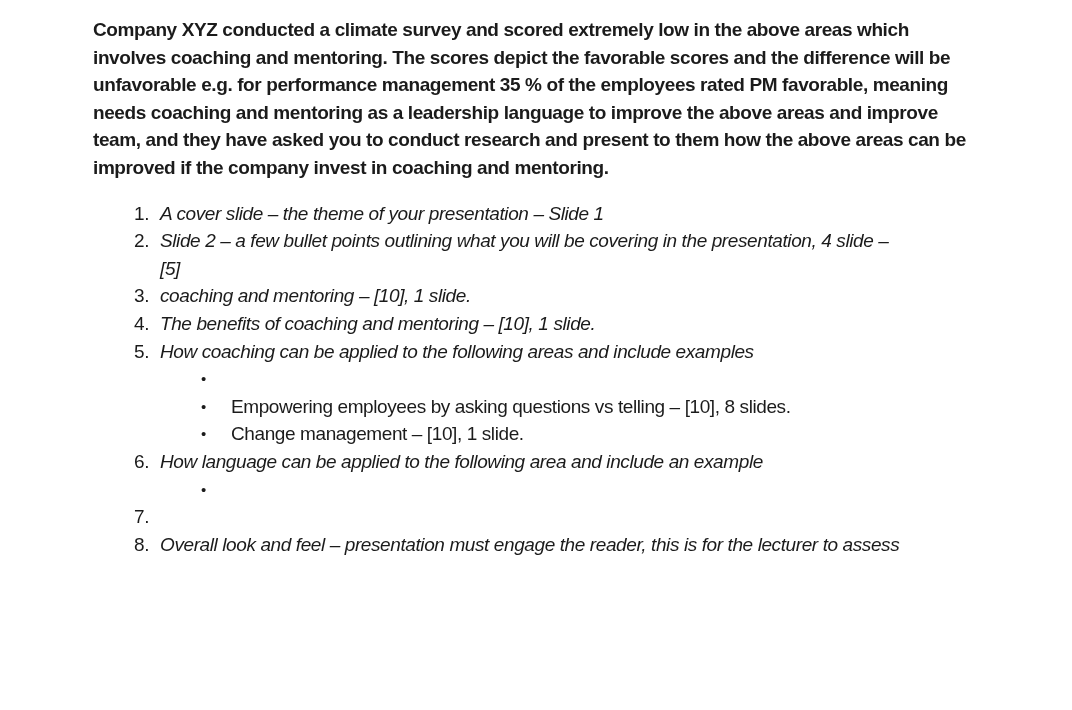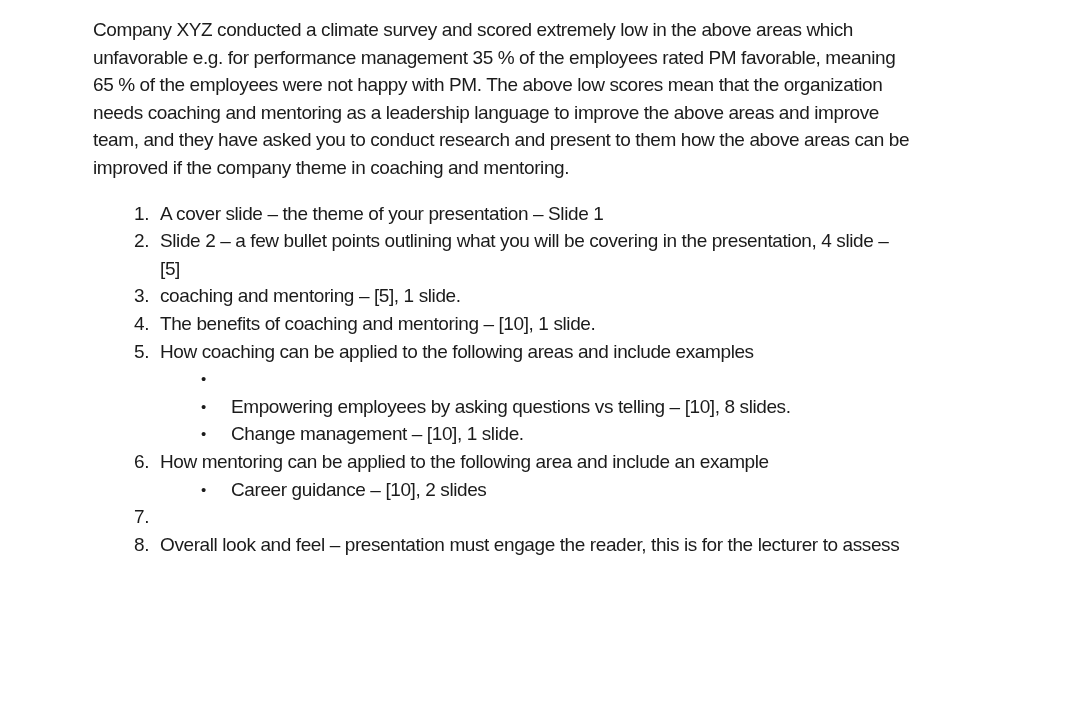--- a/index.html
+++ b/index.html
@@ -9,62 +9,62 @@
     height: 710px;
     background: #ffffff;
     overflow: hidden;
     font-family: "Liberation Sans", "DejaVu Sans", sans-serif;
     color: #1b1b1b;
     font-size: 19px;
     line-height: 27.6px;
     letter-spacing: -0.4px;
   }
   .page { padding: 16px 30px 0 93px; }
-  .para { margin: 0 0 18px 0; }
+  .para { margin: 0 0 18px 0; font-weight: bold; }
   .line { white-space: nowrap; }
   .numlist { margin: 0; }
   .list-item { display: flex; }
   .num { flex: none; width: 26px; margin-left: 41px; }
-  .txt { flex: none; }
+  .txt { flex: none; font-style: italic; }
   .bullet-item { display: flex; }
   .dot { flex: none; width: 30px; margin-left: 108px; font-size: 15px; }
   .btxt { flex: none; }
 </style>
 </head>
 <body>
 
 <div class="page">
   <div class="para">
       <div class="line">Company XYZ conducted a climate survey and scored extremely low in the above areas which</div>
+      <div class="line">involves coaching and mentoring. The scores depict the favorable scores and the difference will be</div>
       <div class="line">unfavorable e.g. for performance management 35 % of the employees rated PM favorable, meaning</div>
-      <div class="line">65 % of the employees were not happy with PM. The above low scores mean that the organization</div>
       <div class="line">needs coaching and mentoring as a leadership language to improve the above areas and improve</div>
       <div class="line">team, and they have asked you to conduct research and present to them how the above areas can be</div>
-      <div class="line">improved if the company theme in coaching and mentoring.</div>
+      <div class="line">improved if the company invest in coaching and mentoring.</div>
     </div>
   <div class="para">
     </div>
   <div class="numlist">
       <div class="list-item">
         <span class="num">1.</span>
         <span class="txt">
           <div class="line">A cover slide – the theme of your presentation – Slide 1</div>
         </span>
       </div>
       <div class="list-item">
         <span class="num">2.</span>
         <span class="txt">
           <div class="line">Slide 2 – a few bullet points outlining what you will be covering in the presentation, 4 slide –</div>
           <div class="line">[5]</div>
         </span>
       </div>
       <div class="list-item">
         <span class="num">3.</span>
         <span class="txt">
-          <div class="line">coaching and mentoring – [5], 1 slide.</div>
+          <div class="line">coaching and mentoring – [10], 1 slide.</div>
         </span>
       </div>
       <div class="list-item">
         <span class="num">4.</span>
         <span class="txt">
           <div class="line">The benefits of coaching and mentoring – [10], 1 slide.</div>
         </span>
       </div>
       <div class="list-item">
         <span class="num">5.</span>
@@ -79,26 +79,25 @@
         <span class="dot">•</span>
         <span class="btxt">Empowering employees by asking questions vs telling – [10], 8 slides.</span>
       </div>
       <div class="bullet-item">
         <span class="dot">•</span>
         <span class="btxt">Change management – [10], 1 slide.</span>
       </div>
       <div class="list-item">
         <span class="num">6.</span>
         <span class="txt">
-          <div class="line">How mentoring can be applied to the following area and include an example</div>
+          <div class="line">How language can be applied to the following area and include an example</div>
         </span>
       </div>
       <div class="bullet-item">
         <span class="dot">•</span>
-        <span class="btxt">Career guidance – [10], 2 slides</span>
       </div>
       <div class="list-item">
         <span class="num">7.</span>
       </div>
       <div class="list-item">
         <span class="num">8.</span>
         <span class="txt">
           <div class="line">Overall look and feel – presentation must engage the reader, this is for the lecturer to assess</div>
         </span>
       </div>

